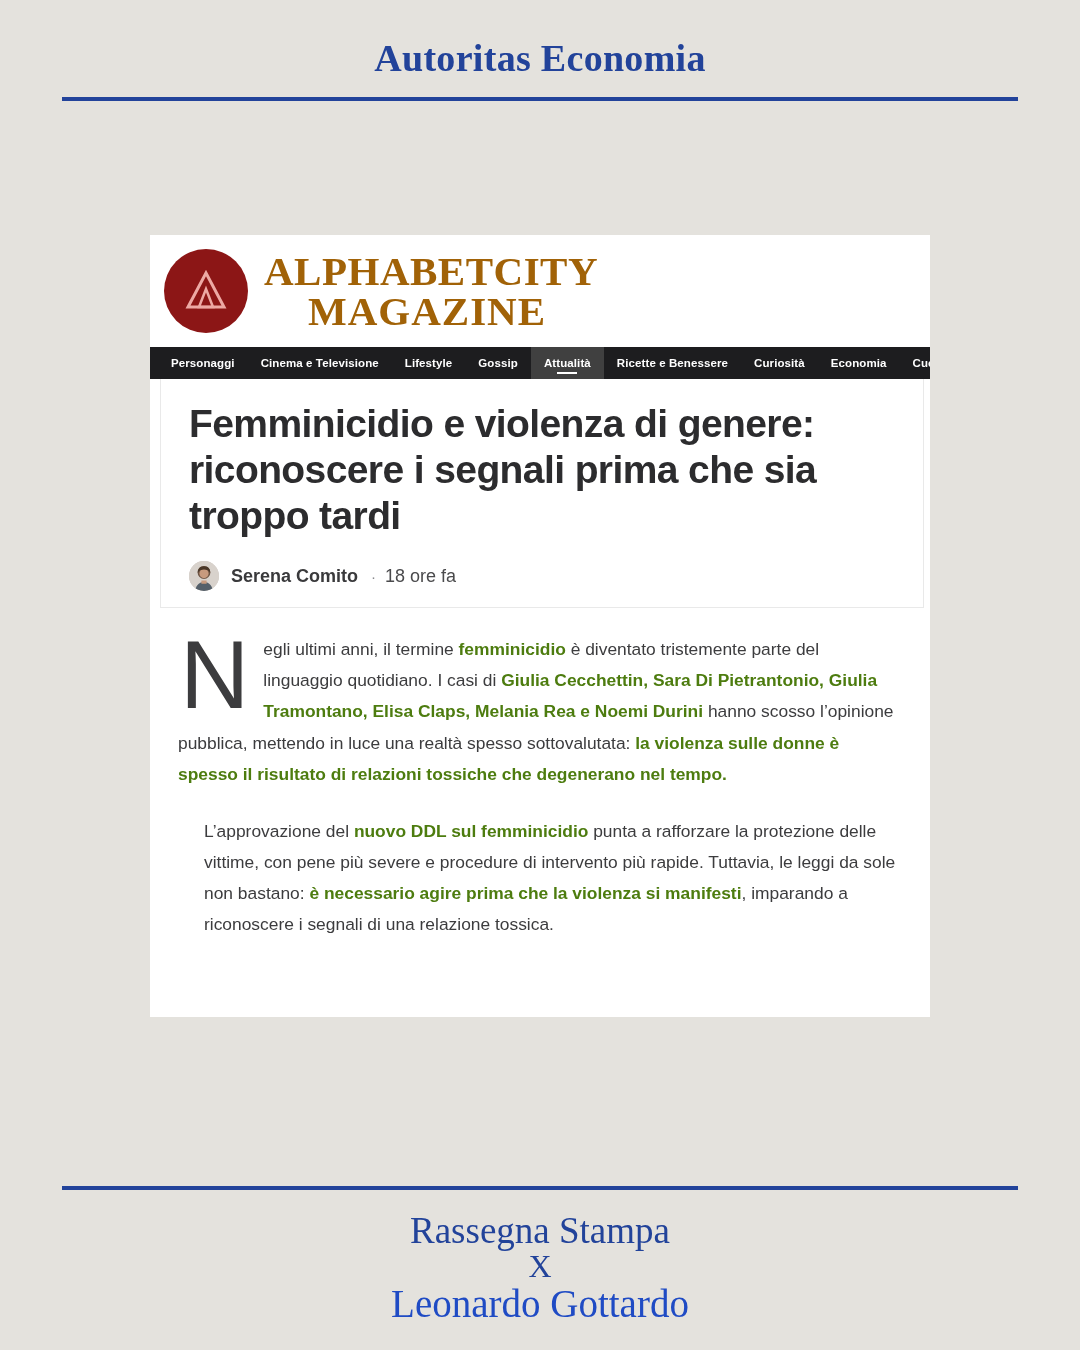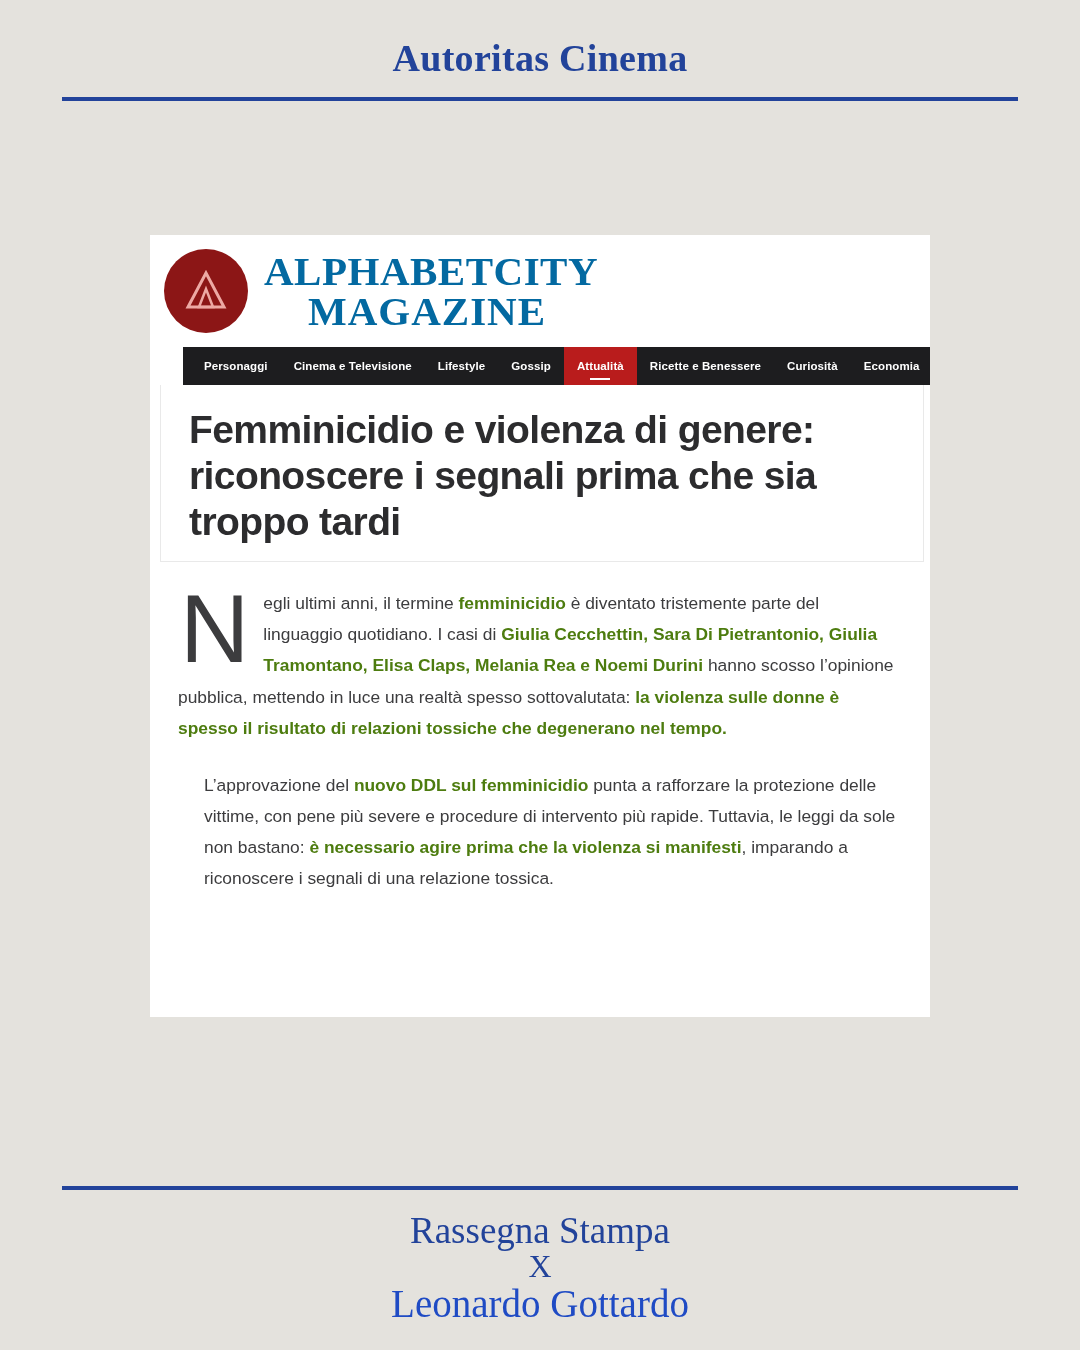--- a/index.html
+++ b/index.html
@@ -66,58 +66,57 @@
     height: 84px;
     border-radius: 50%;
     background: #8c1616;
     position: relative;
     flex: 0 0 auto;
   }
   .logo-mark svg { position: absolute; left: 0; top: 0; }
   .masthead-wordmark {
     margin-left: 16px;
     font-family: "Liberation Serif", serif;
-    color: #0369a1;
+    color: #a16207;
     font-weight: bold;
     line-height: 0.98;
   }
   .wordmark-line1 {
     font-size: 41px;
     letter-spacing: 0.5px;
     display: block;
   }
   .wordmark-line2 {
     font-size: 41px;
     letter-spacing: 1px;
     display: block;
     text-align: center;
     padding-right: 8px;
   }
 
   
   .navbar {
     display: flex;
     align-items: stretch;
-    height: 38px;
+    height: 32px;
     background: #1d1d1f;
     padding-left: 8px;
-    margin-left: 33px;
   }
   .nav-item {
     display: flex;
     align-items: center;
     padding: 0 13px;
     color: #ffffff;
     font-size: 11.5px;
     font-weight: bold;
     white-space: nowrap;
     letter-spacing: 0.1px;
   }
   .nav-item.active {
-    background: #b91c1c;
+    background: #404040;
     position: relative;
     text-align: right;
   }
   .nav-item.active::after {
     content: "";
     position: absolute;
     left: 50%;
     transform: translateX(-50%);
     bottom: 5px;
     width: 20px;
@@ -213,21 +212,21 @@
   .footer-line-1 { font-size: 37px; color: #22439a; }
   .footer-line-2 { font-size: 32px; color: #22439a; margin-top: 1px; }
   .footer-line-3 { font-size: 39px; color: #1f4bc4; margin-top: 2px; text-align: center; }
 </style>
 </head>
 <body>
 
 <div class="page">
 
   <div class="brand-header">
-    <div class="brand-title">Autoritas Cinema</div>
+    <div class="brand-title">Autoritas Economia</div>
     <div class="brand-rule"></div>
   </div>
 
   <div class="article-card">
 
     <div class="masthead">
       <div class="logo-mark">
         <svg width="84" height="84" viewBox="0 0 84 84" aria-hidden="true">
           <path d="M42 24 L60 58 L24 58 Z" fill="none" stroke="#eda9a4" stroke-width="3"></path>
           <path d="M42 40 L49 58 L35 58 Z" fill="none" stroke="#eda9a4" stroke-width="2.5"></path>
@@ -246,20 +245,35 @@
         <div class="nav-item">Gossip</div>
         <div class="nav-item active">Attualità</div>
         <div class="nav-item">Ricette e Benessere</div>
         <div class="nav-item">Curiosità</div>
         <div class="nav-item">Economia</div>
         <div class="nav-item">Cucina e Ricette</div>
       </div>
 
     <div class="headline-frame">
       <div class="headline">Femminicidio e violenza di genere: riconoscere i segnali prima che sia troppo tardi</div>
+      <div class="byline">
+        <div class="avatar">
+          <svg width="30" height="30" viewBox="0 0 30 30" aria-hidden="true">
+            <rect width="30" height="30" fill="#d8d2cc"></rect>
+            <circle cx="15" cy="11.5" r="6.4" fill="#6e5545"></circle>
+            <circle cx="15" cy="12.6" r="4.6" fill="#c79a7e"></circle>
+            <path d="M15 5.2 c-5 0-6.6 3.6-6.1 6.6 c1.1-2.2 3.4-3.2 6.1-3.2 c2.7 0 5 1 6.1 3.2 C21.6 8.8 20 5.2 15 5.2Z" fill="#4a3728"></path>
+            <path d="M6.2 30 c0.6-6 4.5-9 8.8-9 c4.3 0 8.2 3 8.8 9 Z" fill="#55606a"></path>
+            <path d="M12.4 19.6 h5.2 v3.2 h-5.2 Z" fill="#c79a7e"></path>
+          </svg>
+        </div>
+        <span class="byline-author">Serena Comito</span>
+        <span class="byline-sep">·</span>
+        <span class="byline-time">18 ore fa</span>
+      </div>
     </div>
 
     <div class="article-body">
       <p class="body-para" id="para1">
         <span class="dropcap">N</span>
       <span>egli ultimi anni, il termine </span><b>femminicidio</b><span> è diventato tristemente parte del linguaggio quotidiano. I casi di </span><b>Giulia Cecchettin, Sara Di Pietrantonio, Giulia Tramontano, Elisa Claps, Melania Rea e Noemi Durini</b><span> hanno scosso l’opinione pubblica, mettendo in luce una realtà spesso sottovalutata: </span><b>la violenza sulle donne è spesso il risultato di relazioni tossiche che degenerano nel tempo.</b></p>
       <p class="body-para" id="para2"><span>L’approvazione del </span><b>nuovo DDL sul femminicidio</b><span> punta a rafforzare la protezione delle vittime, con pene più severe e procedure di intervento più rapide. Tuttavia, le leggi da sole non bastano: </span><b>è necessario agire prima che la violenza si manifesti</b><span>, imparando a riconoscere i segnali di una relazione tossica.</span></p>
     </div>
 
   </div>

